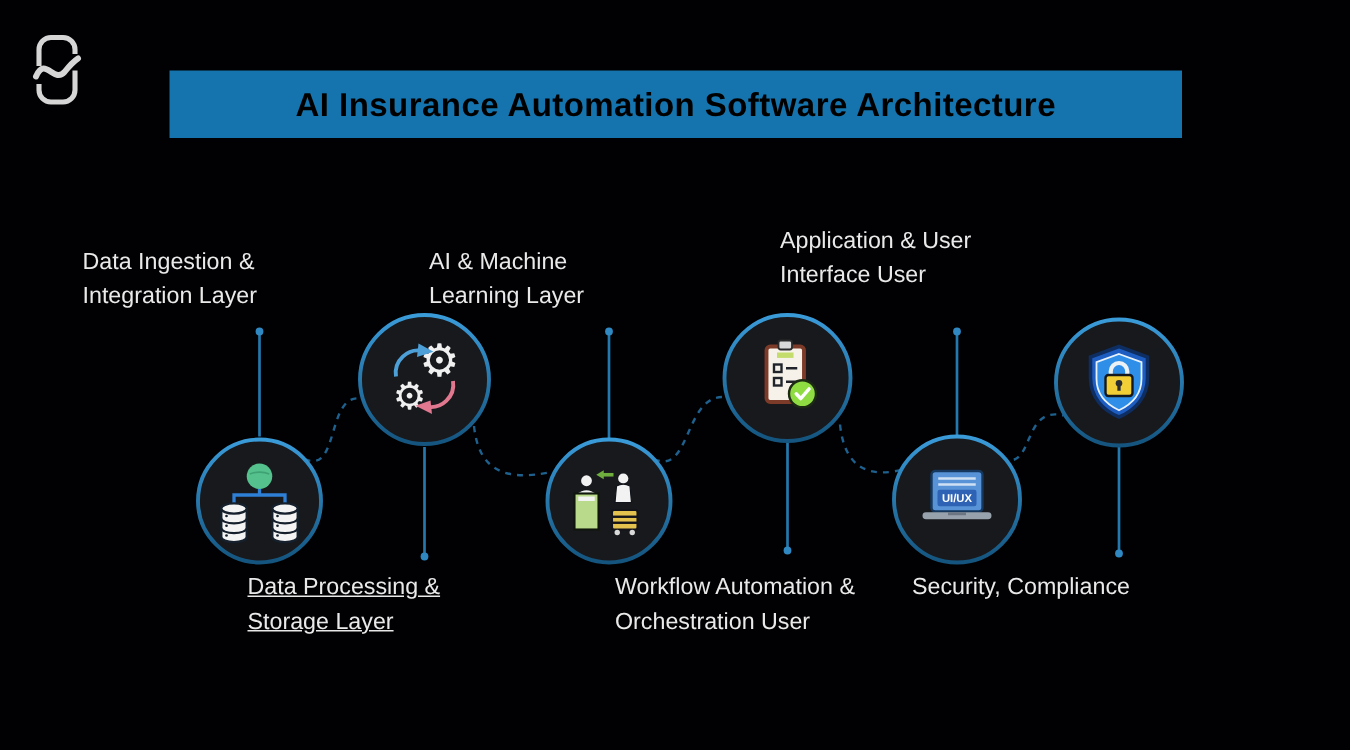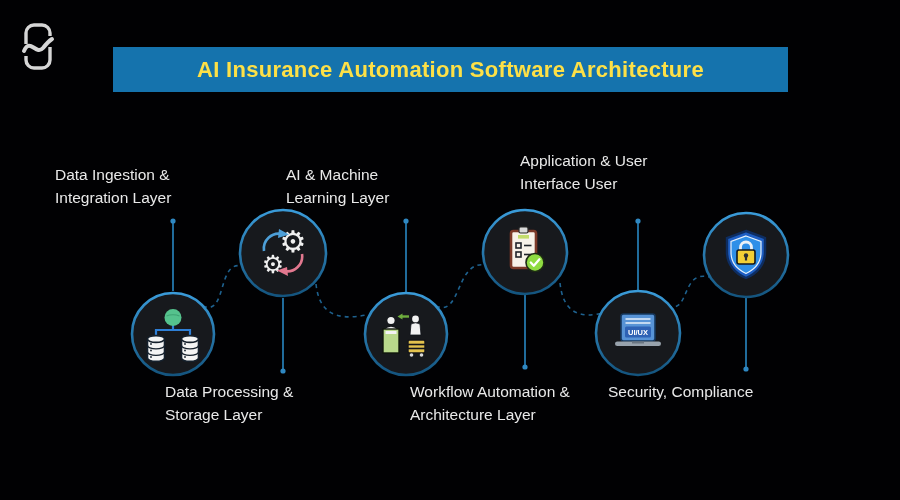--- a/index.html
+++ b/index.html
@@ -1,20 +1,20 @@
 <!DOCTYPE html>
 <html><head>
 <meta charset="utf-8">
 <style>
   html,body{margin:0;padding:0;background:#000;}
   .canvas{position:relative;width:900px;height:500px;background:#010103;overflow:hidden;
           font-family:"Liberation Sans","DejaVu Sans",sans-serif;}
   .title-bar{position:absolute;left:113px;top:47px;width:675px;height:45px;background:#1573ad;
              display:flex;align-items:center;justify-content:center;}
-  .title-bar h1{margin:0;font-size:22px;font-weight:bold;color:#fde047;letter-spacing:.3px;}
+  .title-bar h1{margin:0;font-size:22px;font-weight:bold;color:#000000;letter-spacing:.3px;}
   .logo{position:absolute;left:21px;top:22px;}
   .bg-svg{position:absolute;left:0;top:0;}
   .node{position:absolute;width:100px;height:100px;}
   .node-label{position:absolute;width:240px;color:#e9e9e9;
               font-size:15.5px;line-height:23px;font-weight:400;}
 </style>
 </head>
 <body>
 
 <div class="canvas">
@@ -173,25 +173,25 @@
     <span>Integration Layer</span>
   </div>
   <div class="node-label" style="left:286px;top:163px;">
     <span>AI &amp; Machine</span><br>
     <span>Learning Layer</span>
   </div>
   <div class="node-label" style="left:520px;top:149px;">
     <span>Application &amp; User</span><br>
     <span>Interface User</span>
   </div>
-  <div class="node-label" style="left:165px;top:380px;">
+  <div class="node-label" style="left:165px;top:380px;text-decoration:underline;">
     <span>Data Processing &amp;</span><br>
     <span>Storage Layer</span>
   </div>
   <div class="node-label" style="left:410px;top:380px;">
     <span>Workflow Automation &amp;</span><br>
-    <span>Architecture Layer</span>
+    <span>Orchestration User</span>
   </div>
   <div class="node-label" style="left:608px;top:380px;">
     <span>Security, Compliance</span><br>
   </div>
 
 </div>
 
 </body></html>

